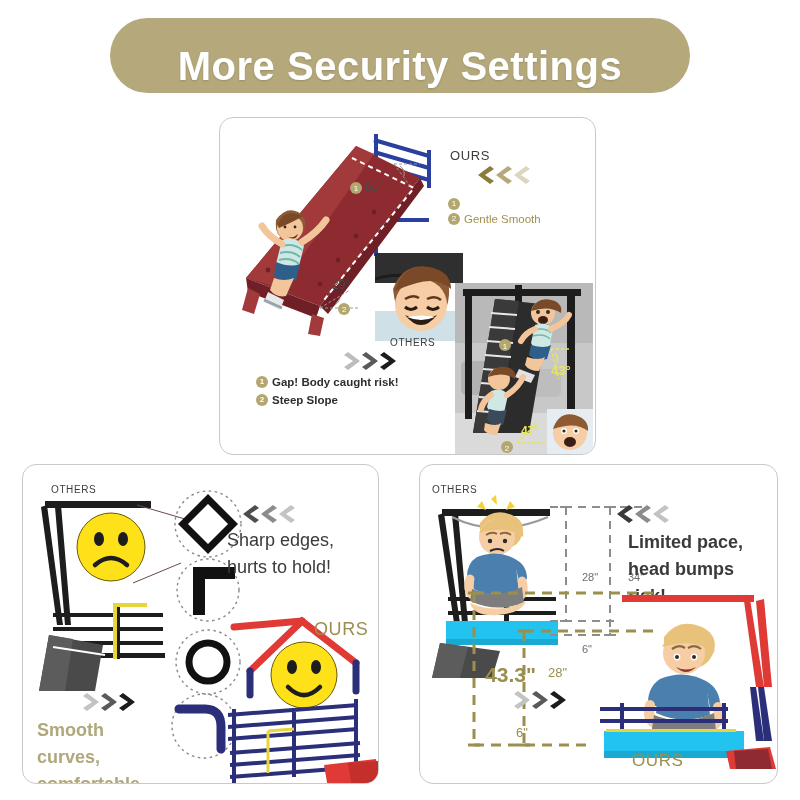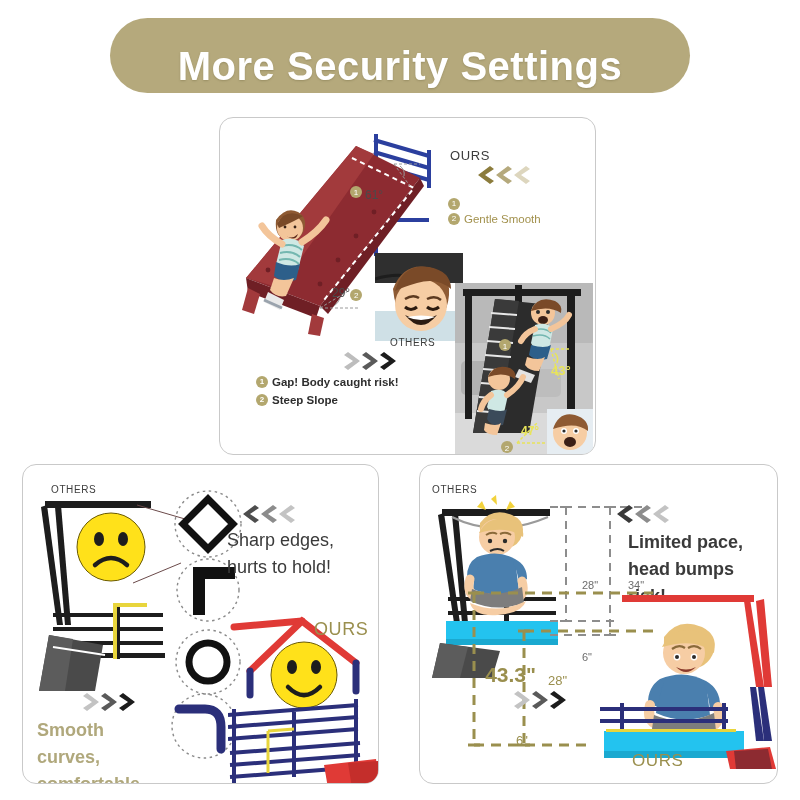--- a/index.html
+++ b/index.html
@@ -44,21 +44,21 @@
     display:inline-flex;align-items:center;justify-content:center;
     width:12px;height:12px;min-width:12px;border-radius:50%;
     background:#b3a濃;font-size:8px;color:#fff;margin-top:2px;
   }
   .badge{background:#b3a76e;}
 
   .note{font-size:18px;line-height:1.5;}
   .note.dark{color:#3a3a3a;}
   .note.gold{color:#b0a87c;}
 
-  .measure{font-size:11px;color:#6d6d6d;margin-top:8px;}
+  .measure{font-size:11px;color:#6d6d6d;}
   .measure.gold{color:#9a8f4e;}
   .big-measure{font-size:21px;color:#9a8f4e;font-weight:bold;}
 
   .abs{position:absolute;}
 </style>
 </head>
 <body>
 
 <div class="header-pill">
   <span class="header-title">More Security Settings</span>
@@ -133,21 +133,21 @@
       <path d="M96 180 L134 180" stroke="#9a9a9a" stroke-width="1" stroke-dasharray="3 2"></path>
       <path d="M96 180 L126 162" stroke="#9a9a9a" stroke-width="1" stroke-dasharray="3 2"></path>
       <path d="M110 178 a14 14 0 0 0 6 -8" stroke="#9a9a9a" stroke-width="1" fill="none"></path>
     </g>
   </svg>
 
   <div class="abs" style="left:130px;top:62px;display:flex;align-items:center;gap:3px;">
     <span class="badge">1</span>
     <span class="measure" style="font-size:12px;color:#4a4a4a;">61°</span>
   </div>
-  <div class="abs" style="left:112px;top:160px;display:flex;flex-direction:row;align-items:flex-start;">
+  <div class="abs" style="left:112px;top:160px;display:flex;flex-direction:column;align-items:flex-end;">
     <span class="measure" style="font-size:12px;color:#4a4a4a;">29°</span>
     <span class="badge" style="margin-top:11px;">2</span>
   </div>
 
   <svg class="abs" style="left:155px;top:135px;" width="88" height="88" viewBox="0 0 88 88">
     <rect width="88" height="88" fill="#ffffff"></rect>
     <rect x="0" y="0" width="88" height="30" fill="#2f2f2f"></rect>
     <rect x="0" y="58" width="88" height="30" fill="#cfe0e6"></rect>
     <path d="M0 26 q30 -10 62 6" stroke="#1d1d1d" stroke-width="3" fill="none"></path>
     <path d="M18 36 q10 -26 34 -22 q24 4 22 28 q-2 26 -24 30 q-28 4 -32 -36z" fill="#8e5a33"></path>

